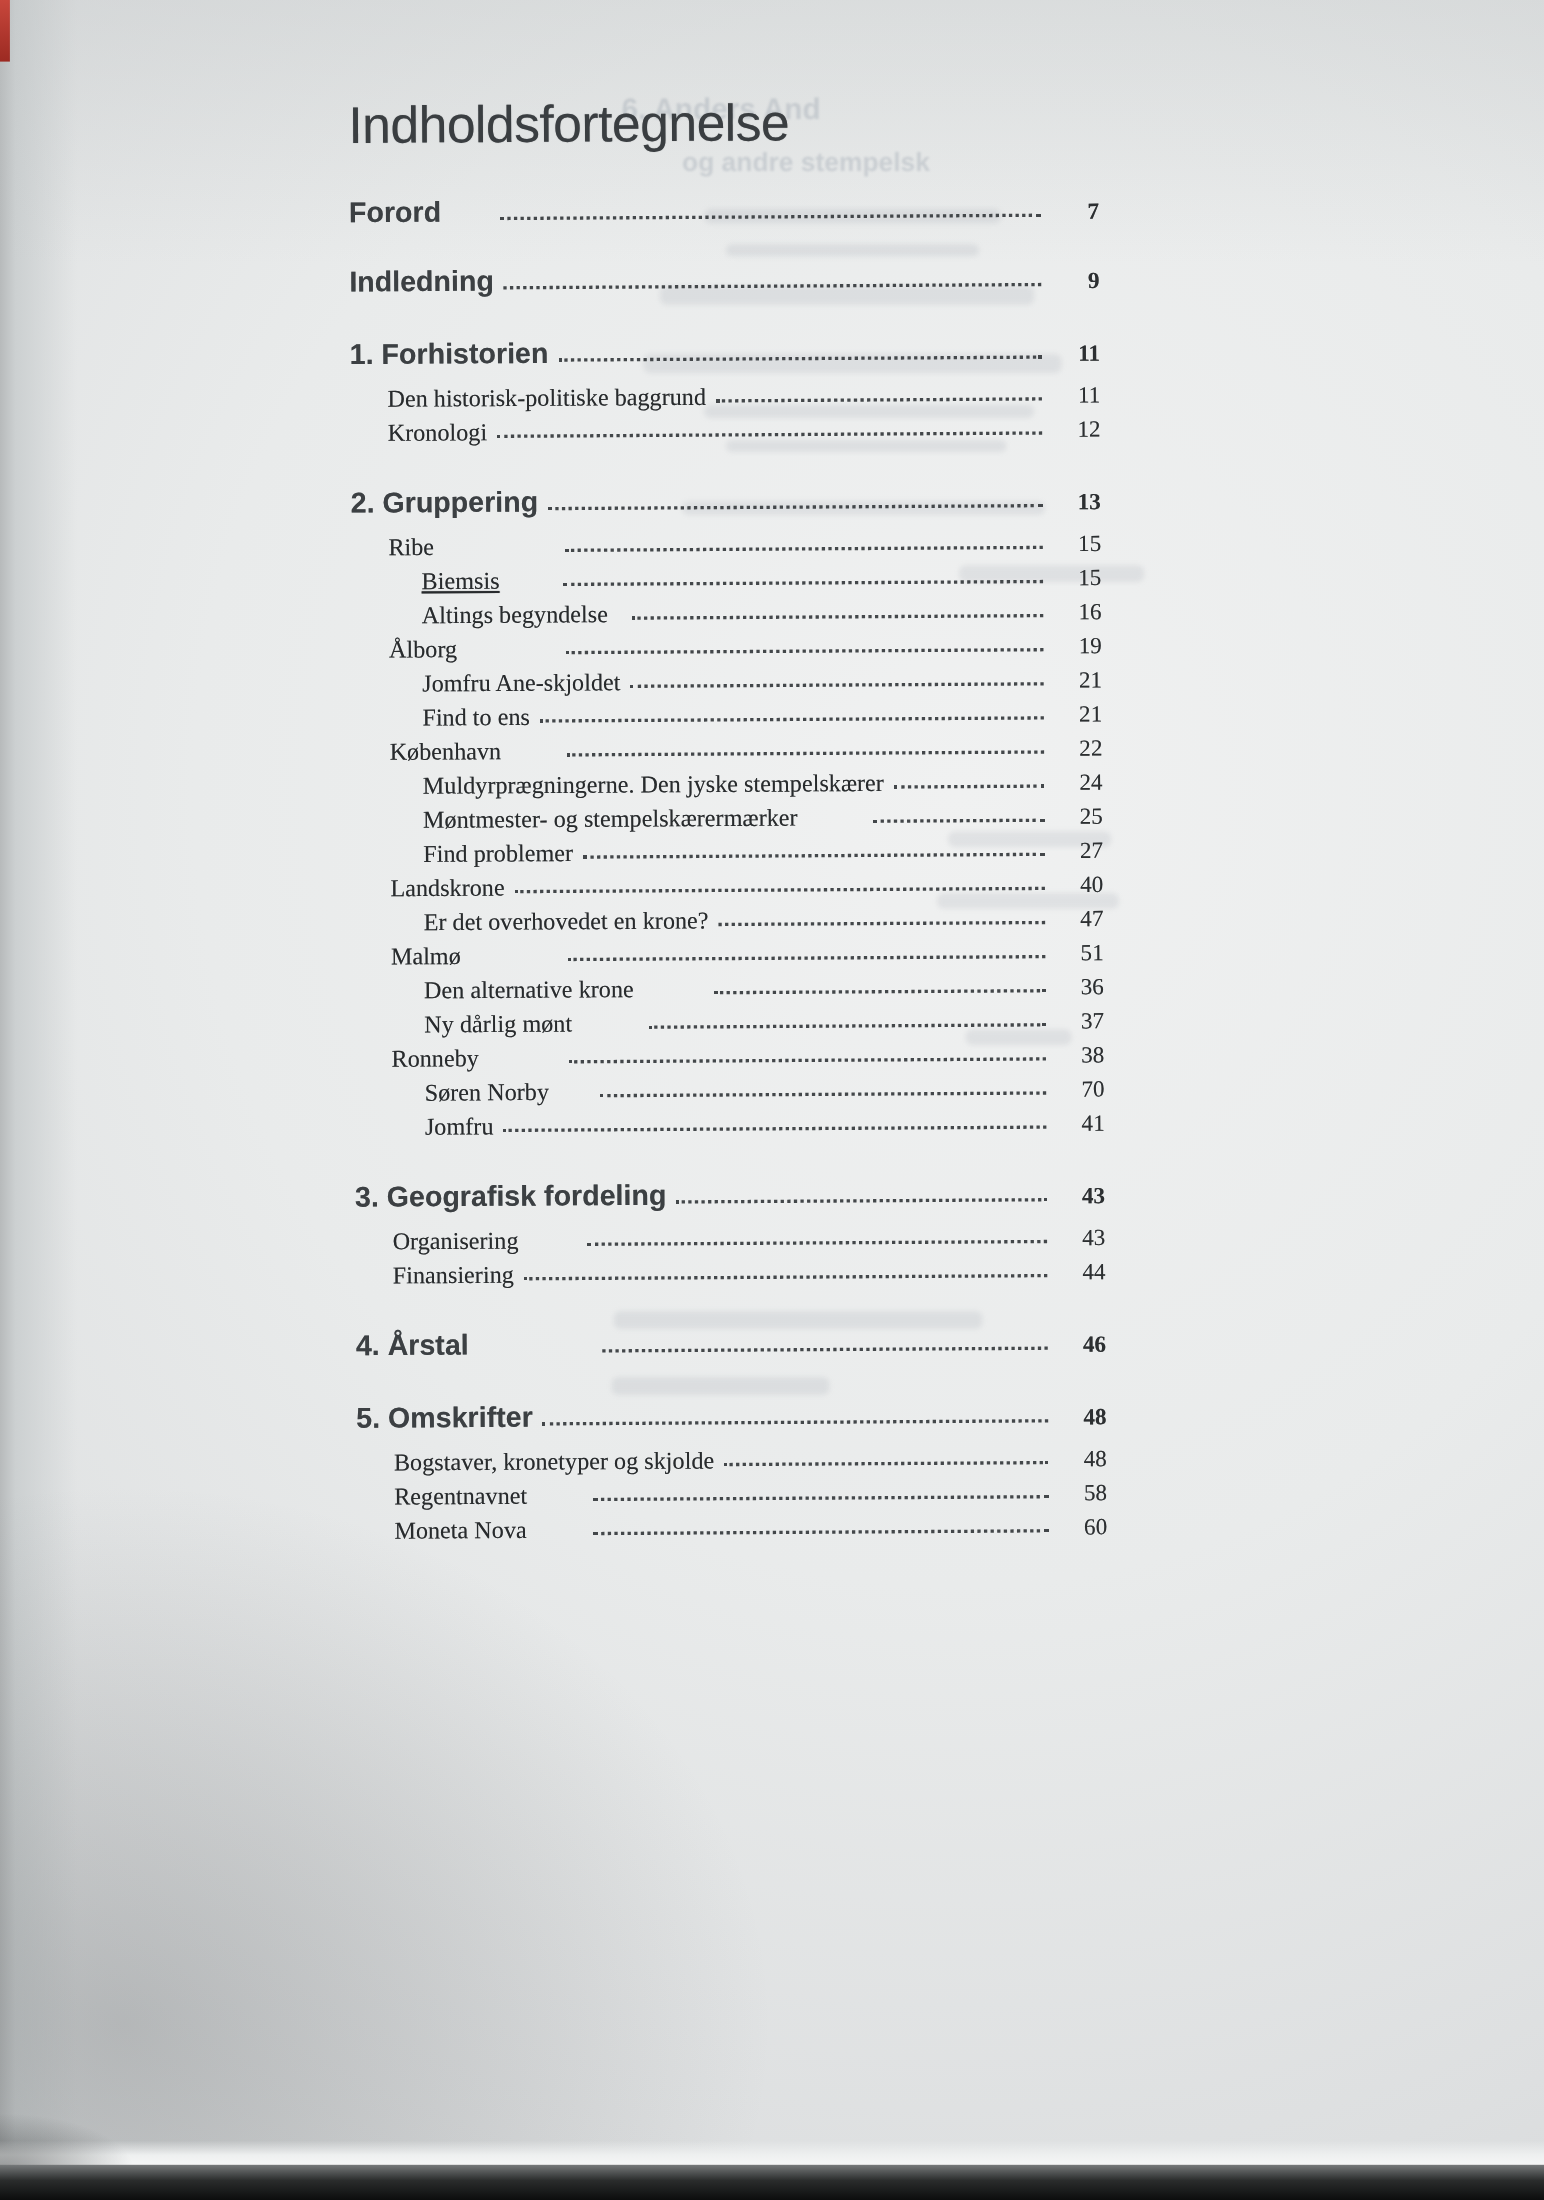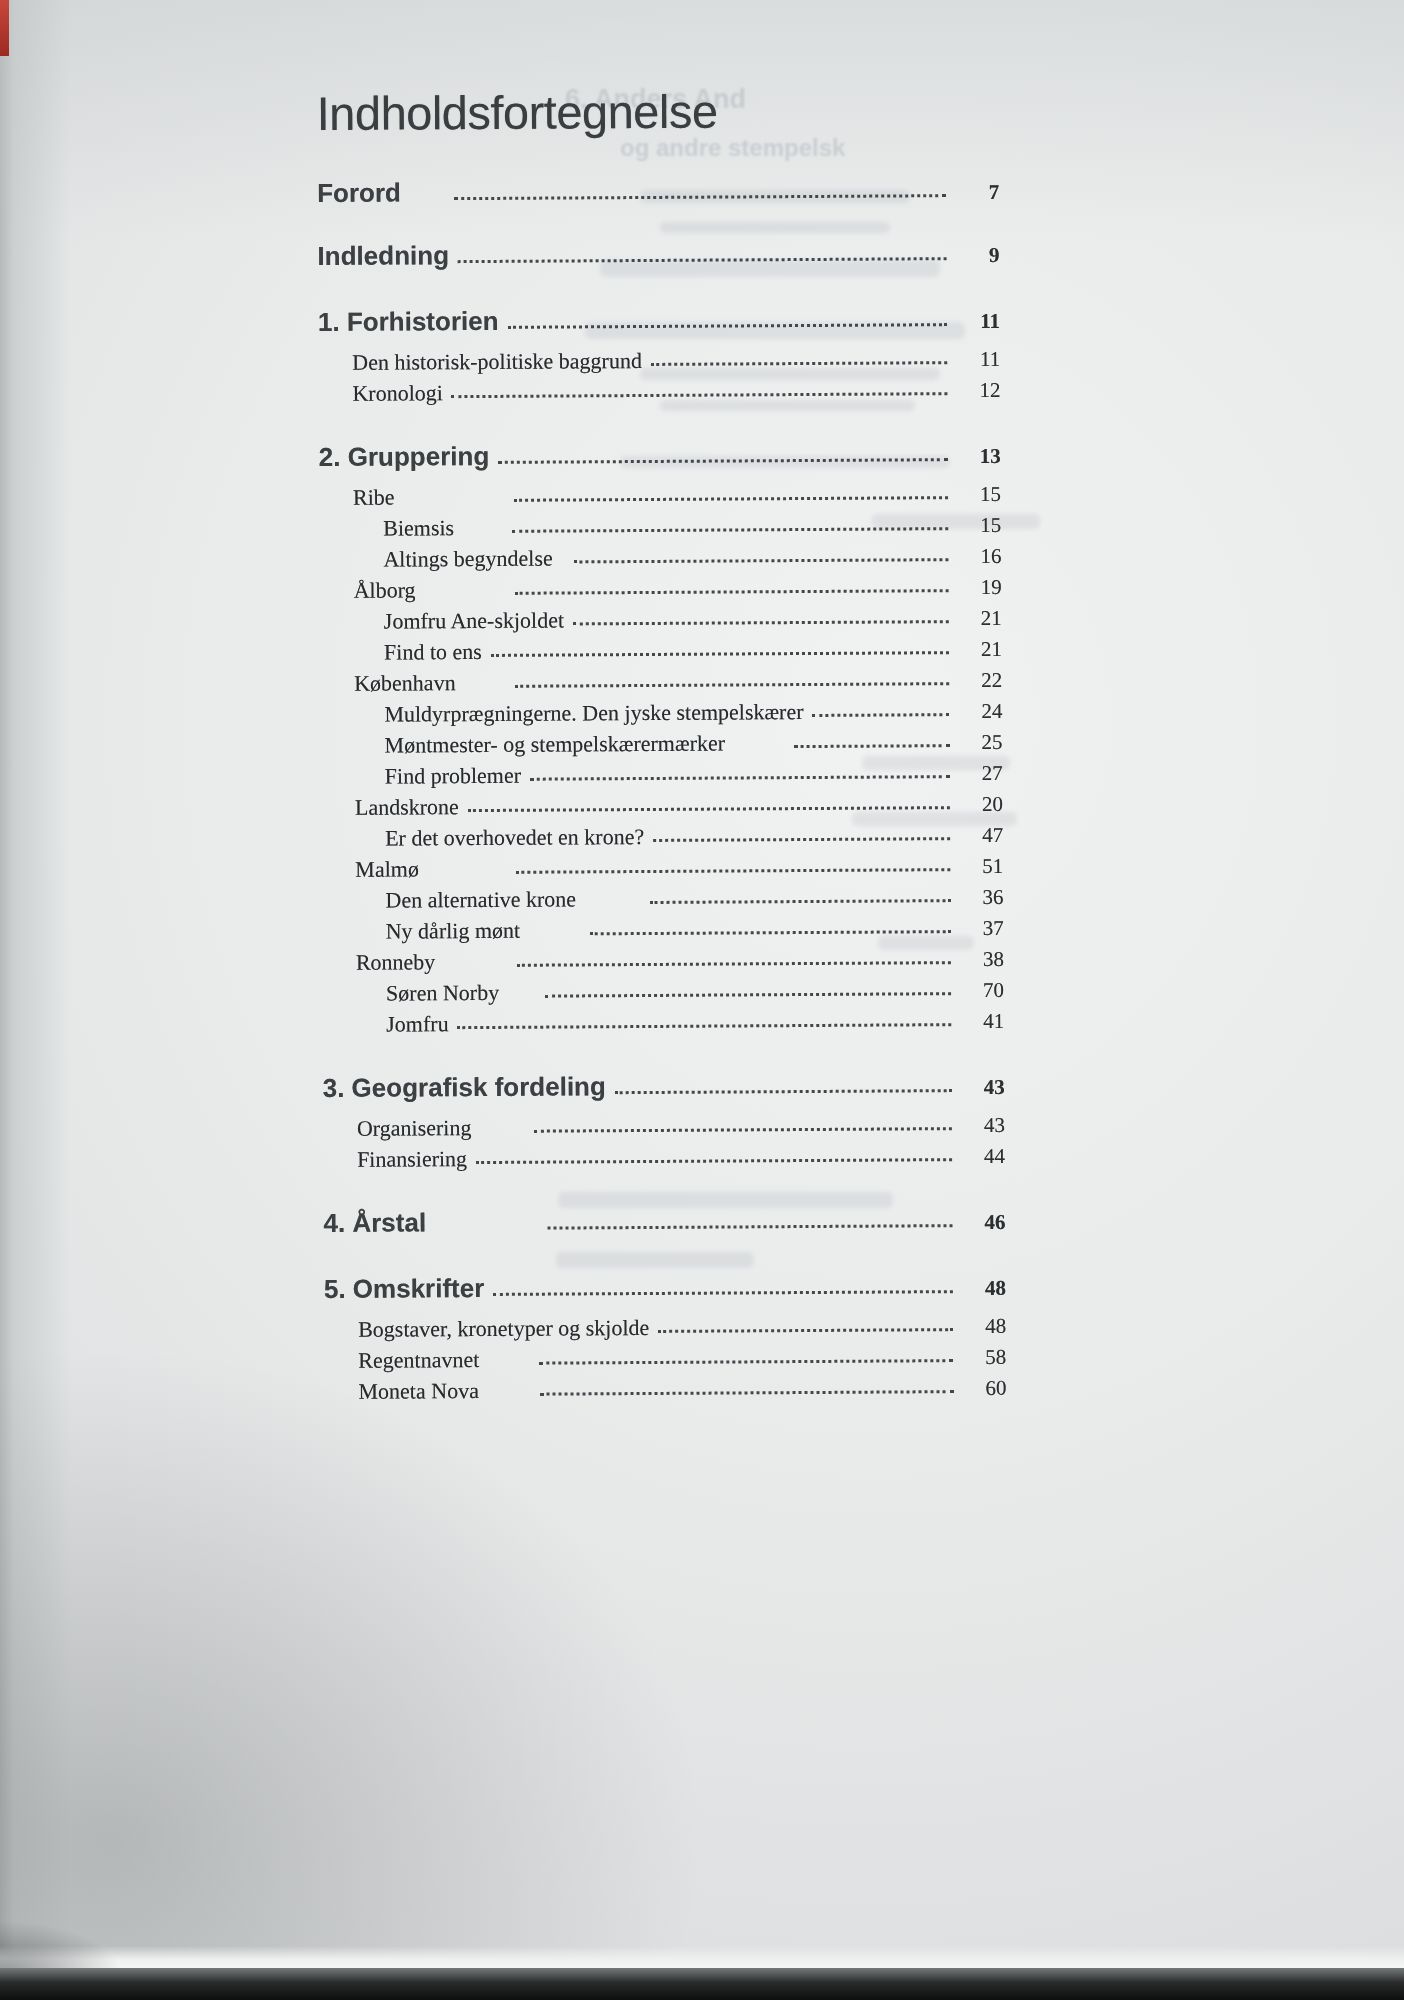--- a/index.html
+++ b/index.html
@@ -138,21 +138,21 @@
     <span class="label">2. Gruppering</span>
     <span class="leader"></span>
     <span class="pagenum">13</span>
   </div>
       <div class="row sub1">
     <span class="label" style="min-width: 152px;">Ribe</span>
     <span class="leader"></span>
     <span class="pagenum">15</span>
   </div>
       <div class="row sub2">
-    <span class="label" style="min-width: 120px;">Biemsis</span>
+    <span class="label" style="min-width: 120px; text-decoration: underline;">Biemsis</span>
     <span class="leader"></span>
     <span class="pagenum">15</span>
   </div>
       <div class="row sub2">
     <span class="label" style="min-width: 182px;">Altings begyndelse</span>
     <span class="leader"></span>
     <span class="pagenum">16</span>
   </div>
       <div class="row sub1">
     <span class="label" style="min-width: 152px;">Ålborg</span>
@@ -185,21 +185,21 @@
     <span class="pagenum">25</span>
   </div>
       <div class="row sub2">
     <span class="label">Find problemer</span>
     <span class="leader"></span>
     <span class="pagenum">27</span>
   </div>
       <div class="row sub1">
     <span class="label">Landskrone</span>
     <span class="leader"></span>
-    <span class="pagenum">20</span>
+    <span class="pagenum">40</span>
   </div>
       <div class="row sub2">
     <span class="label">Er det overhovedet en krone?</span>
     <span class="leader"></span>
     <span class="pagenum">47</span>
   </div>
       <div class="row sub1">
     <span class="label" style="min-width: 152px;">Malmø</span>
     <span class="leader"></span>
     <span class="pagenum">51</span>

